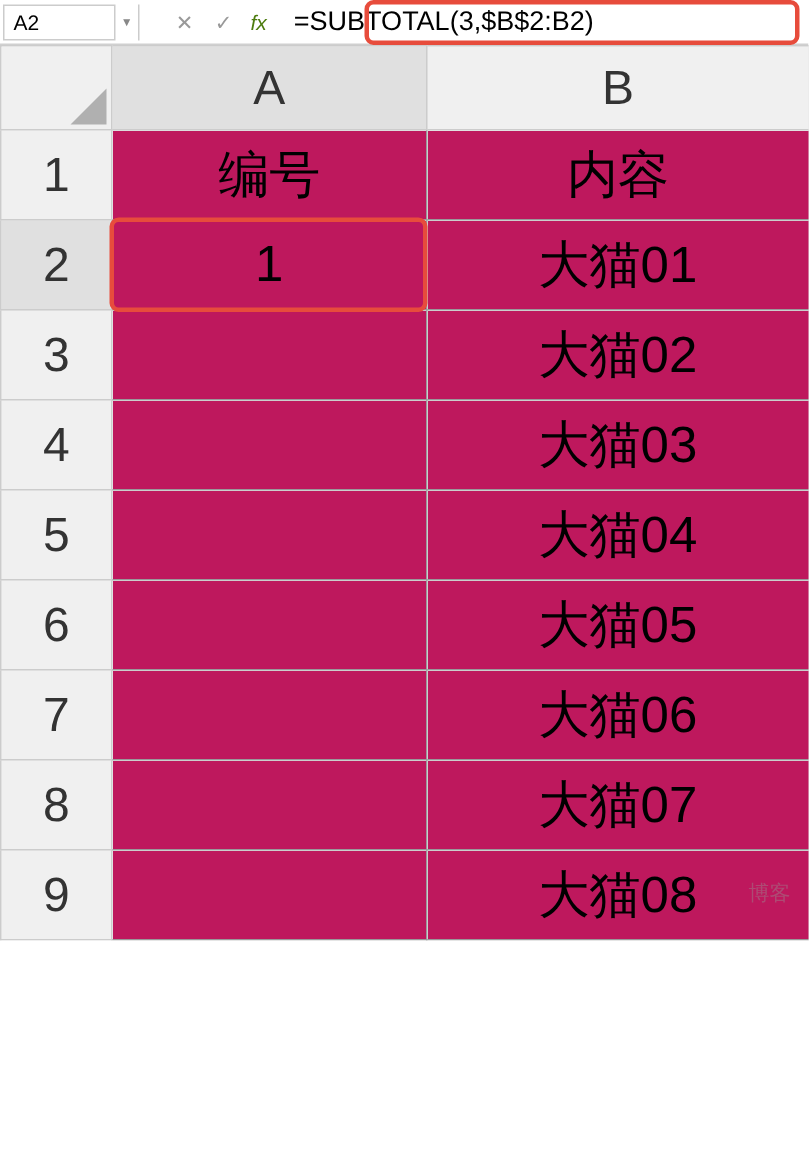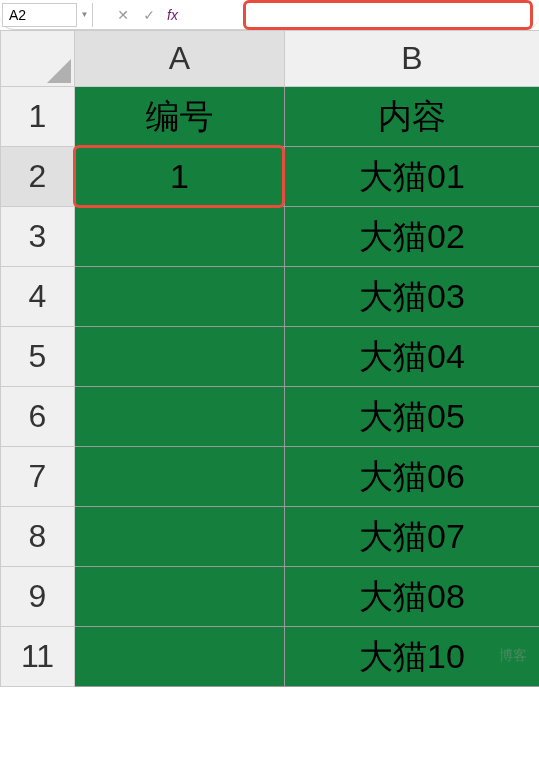--- a/index.html
+++ b/index.html
@@ -54,21 +54,21 @@
       height: 16px;
       display: flex;
       align-items: center;
       justify-content: center;
       color: #999;
       font-size: 14px;
     }
     .fx-label {
       font-style: italic;
       font-size: 14px;
-      color: #701a75;
+      color: #4d7c0f;
       margin-right: 8px;
     }
     .formula-input {
       flex: 1;
       height: 24px;
       display: flex;
       align-items: center;
       font-size: 18px;
       font-family: Arial, sans-serif;
       padding-left: 4px;
@@ -133,51 +133,54 @@
     .row-header.active {
       background: #e0e0e0;
     }
     .col-a { width: 210px; }
     .col-b { width: 255px; }
     .cell {
       border: 1px solid #999;
       height: 60px;
       text-align: center;
       font-size: 34px;
-      background: #15803d;
+      background: #be185d;
       position: relative;
     }
     .highlight-cell {
       top: 115px;
       left: 73px;
       width: 212px;
       height: 63px;
     }
     .watermark {
       position: absolute;
       right: 12px;
       bottom: 22px;
       font-size: 14px;
       color: rgba(150,150,150,0.4);
       pointer-events: none;
     }
   </style>
 </head>
 <body>
 
-<div class="formula-bar" style="position:relative;border-radius:14px;">
+<div class="formula-bar" style="position:relative;">
   <div class="name-box">
     <span>A2</span>
   </div>
   <div class="name-box-dropdown">▼</div>
   <div class="fb-divider"></div>
   <div class="fb-icons">
     <div class="fb-icon">✕</div>
     <div class="fb-icon">✓</div>
     <div class="fx-label">fx</div>
+  </div>
+  <div class="formula-input">
+    <span>=SUBTOTAL(3,$B$2:B2)</span>
   </div>
   <div class="formula-highlight highlight-formula"></div>
 </div>
 
 <div class="grid-container" style="position:relative;">
   <table class="grid">
     <tbody>
         <tr>
       <th class="corner-cell">
         <div class="corner-triangle"></div>
@@ -223,22 +226,17 @@
     <tr>
       <th class="row-header">8</th>
       <td class="cell"></td>
       <td class="cell">大猫07</td>
     </tr>
     <tr>
       <th class="row-header">9</th>
       <td class="cell"></td>
       <td class="cell">大猫08</td>
     </tr>
-    <tr>
-      <th class="row-header">11</th>
-      <td class="cell"></td>
-      <td class="cell">大猫10</td>
-    </tr>
   </tbody>
     </table>
   <div class="formula-highlight highlight-cell"></div>
   <div class="watermark">博客</div>
 </div>
 
 </body></html>

